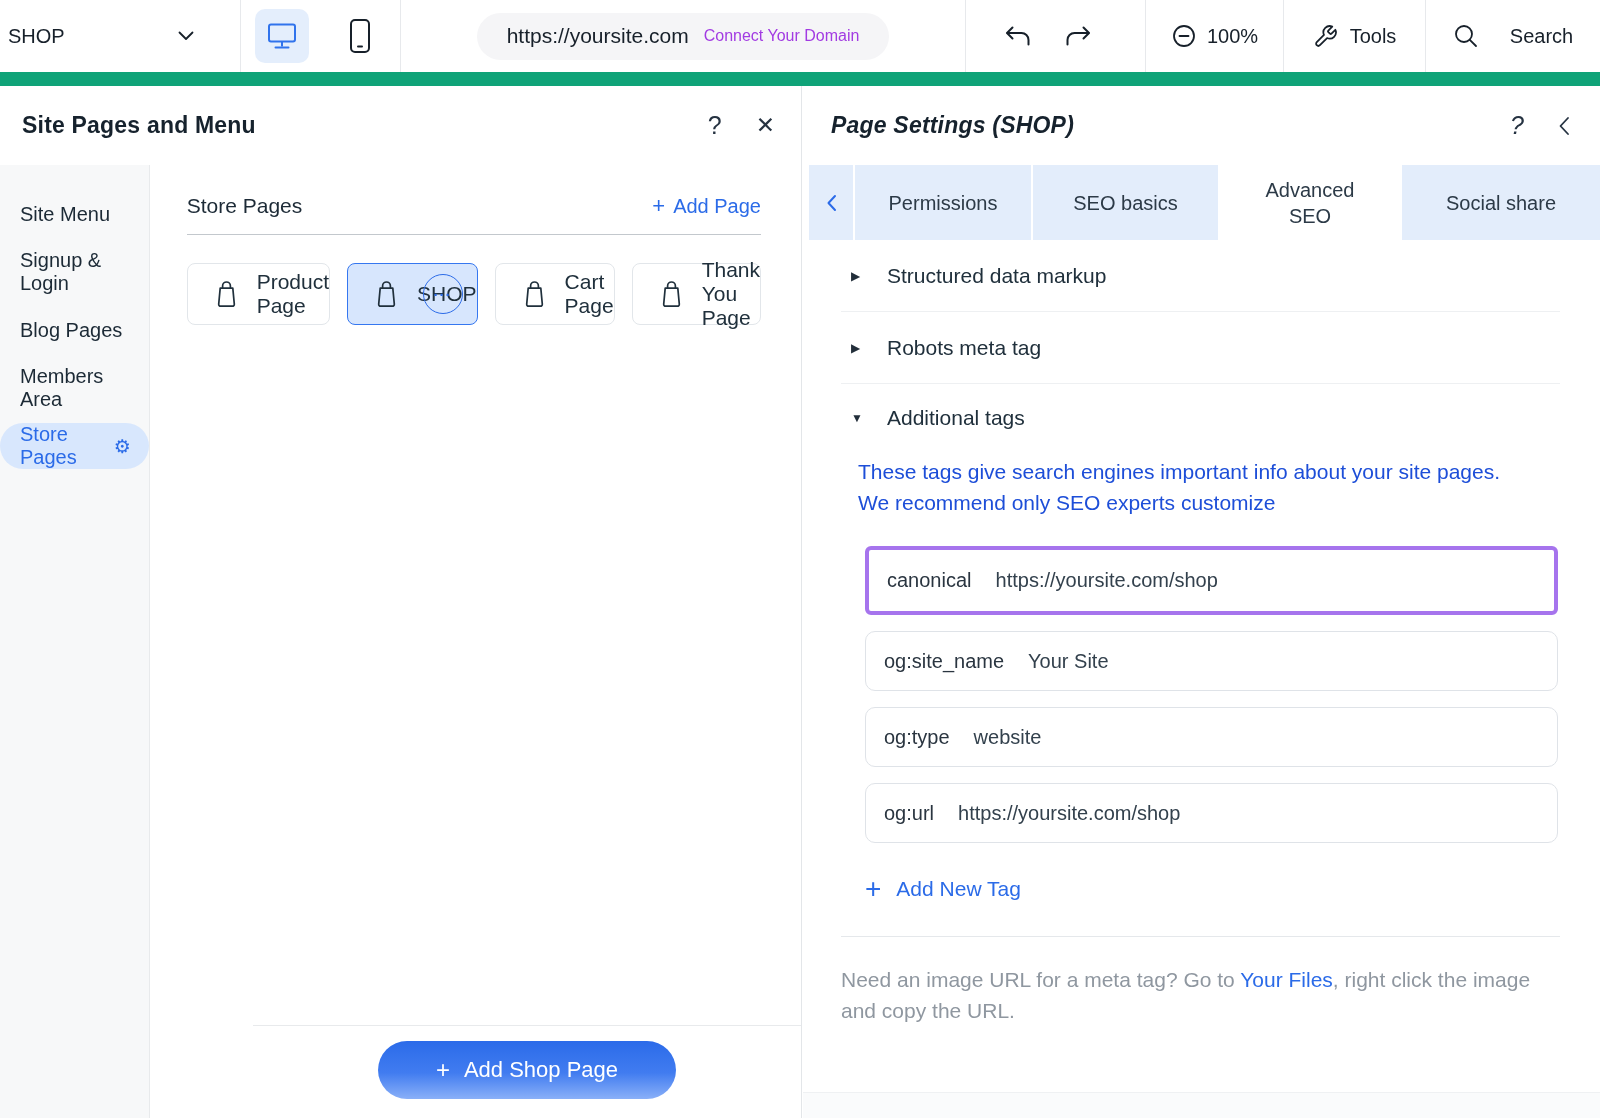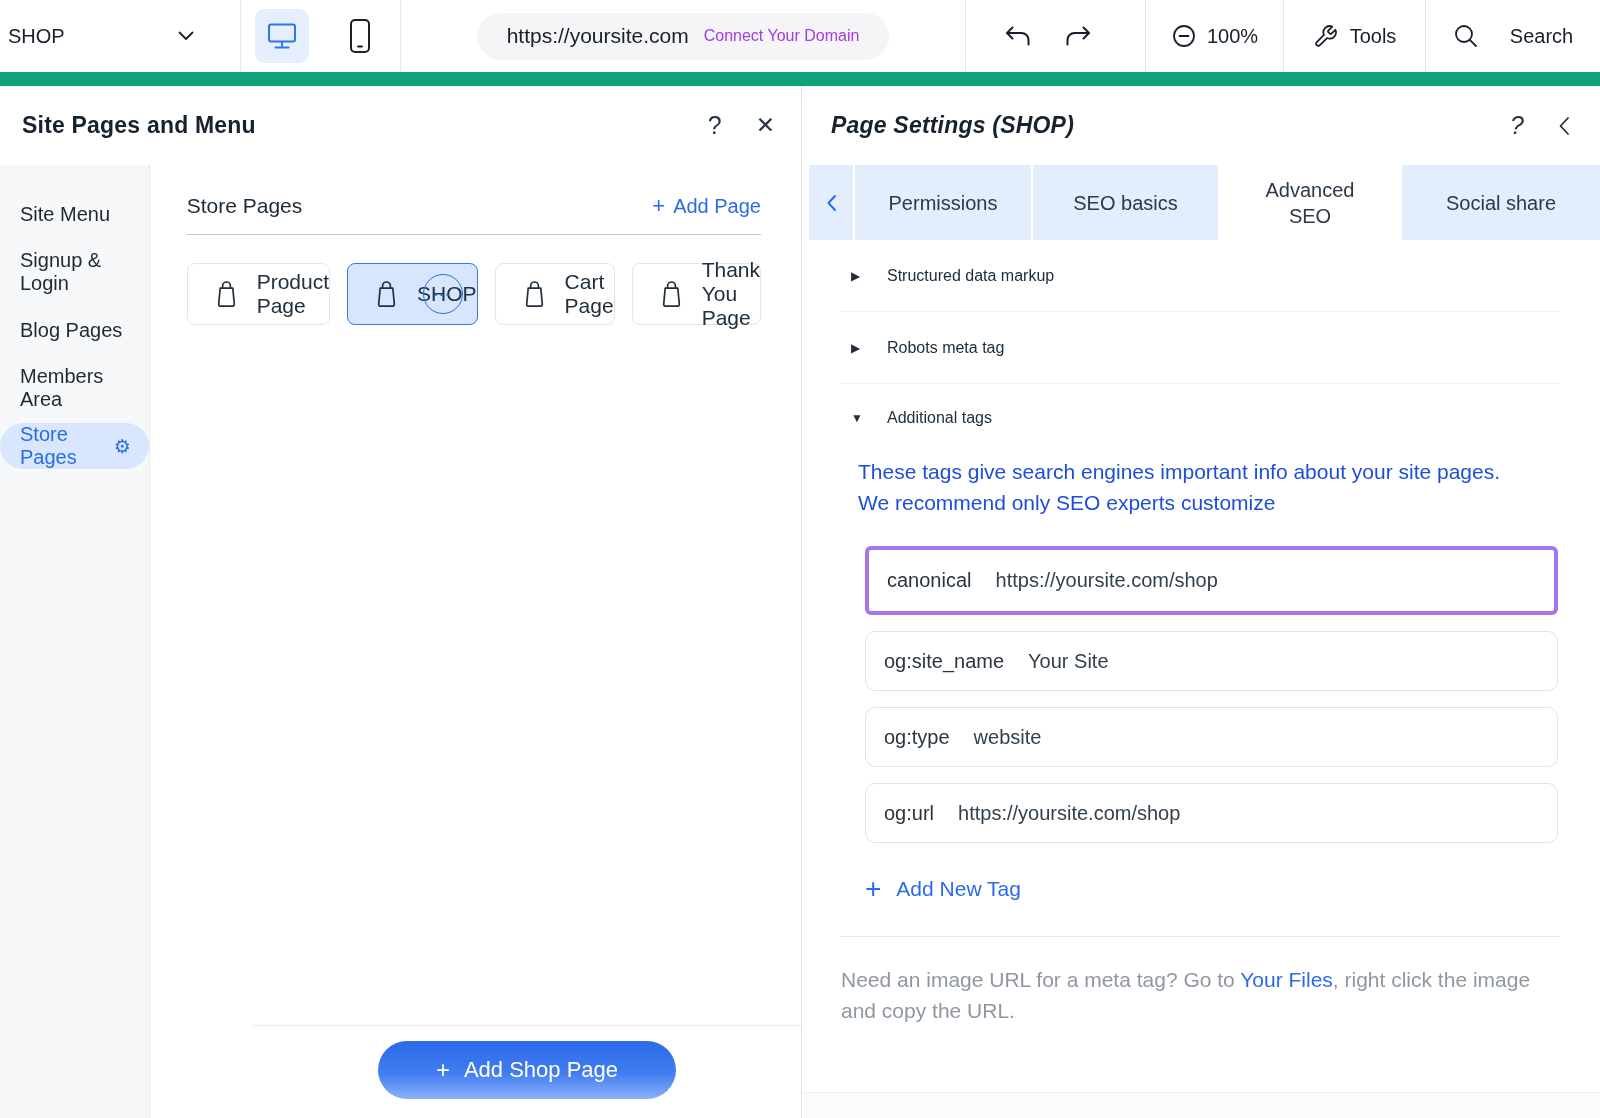--- a/index.html
+++ b/index.html
@@ -69,21 +69,21 @@
   .tab-permissions { width:178px; }
   .tab-seo-basics { width:187px; }
   .tab-advanced { width:182px; background:#fff; }
   .tab-social { flex:1; border-right:none; }
 
   .rp-content { padding:0 40px 0 38px; }
   .acc-row { height:72px; display:flex; align-items:center; gap:22px; padding-left:10px;
     border-bottom:1px solid #eef0f2; cursor:pointer; }
   .acc-row.expanded { border-bottom:none; height:68px; }
   .caret { font-size:12px; color:#222e3a; width:14px; }
-  .acc-label { font-size:16px; color:#20303c; }
+  .acc-label { font-size:21px; color:#20303c; }
   .tags-desc { margin:4px 0 8px 17px; width:645px; font-size:21px; line-height:31px; color:#1d4ed8; }
 
   .tag-rows { margin:28px 0 0 24px; width:693px; display:flex; flex-direction:column; gap:16px; }
   .tag-row { height:60px; border:1px solid #dfe3e8; border-radius:10px; background:#fff;
     display:flex; align-items:center; padding-left:18px; }
   .tag-row.highlighted { height:69px; border:4px solid #a674ed; border-radius:6px; }
   .tag-name { font-size:20px; color:#2a3540; }
   .tag-value { font-size:20px; color:#33414d; margin-left:24px; }
 
   .add-tag { margin:32px 0 0 24px; display:flex; align-items:center; gap:15px; color:#2b6be8; cursor:pointer; }

